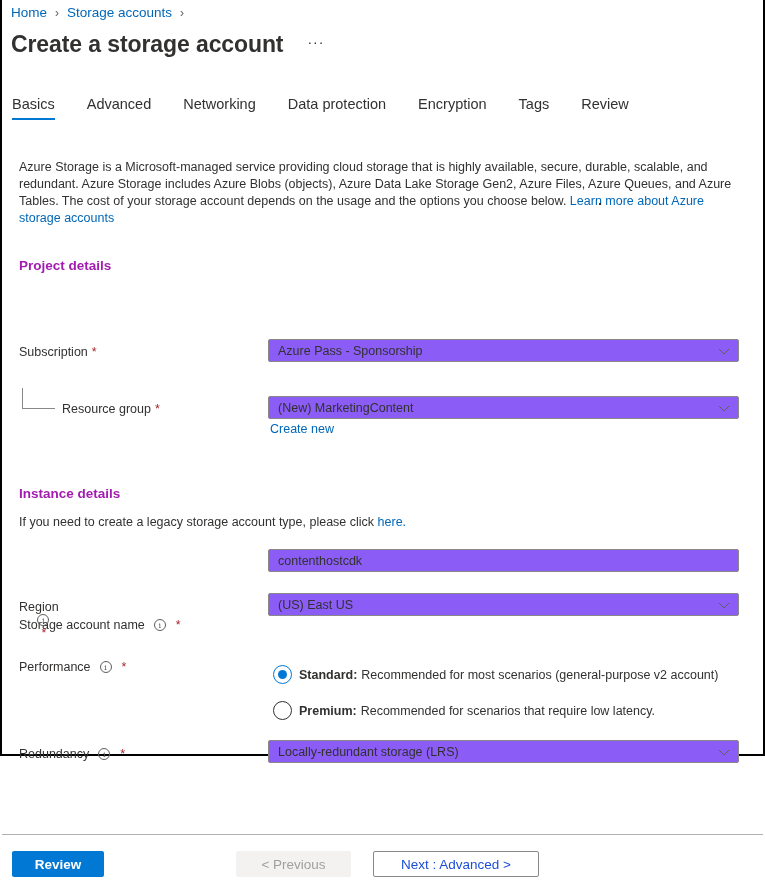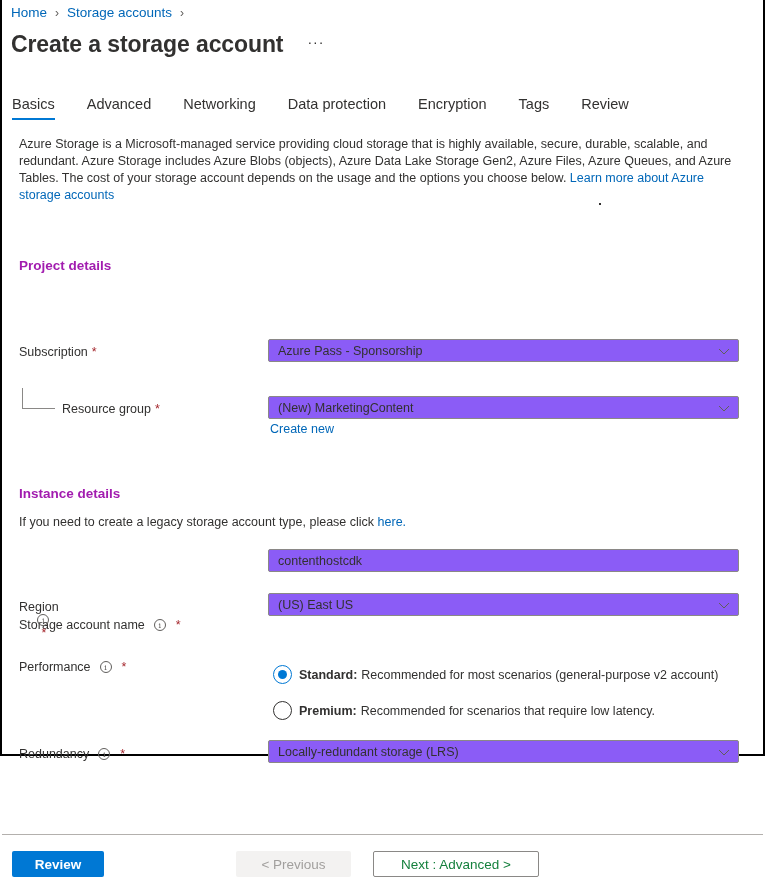--- a/index.html
+++ b/index.html
@@ -8,40 +8,40 @@
   .frame { position: absolute; left: 0; top: 0; width: 765px; height: 756px; border: 2px solid #000; border-top: none; background: #fff; padding-left: 45px; }
   .link { color: #0067b8; cursor: pointer; }
   .breadcrumb { position: absolute; left: 9px; top: 5px; font-size: 13.5px; display: flex; align-items: center; }
   .breadcrumb .sep { color: #605e5c; margin: 0 8px; font-size: 12px; }
   .title-row { position: absolute; left: 9px; top: 31px; display: flex; align-items: center; }
   .page-title { font-size: 23px; font-weight: 600; color: #323130; letter-spacing: -0.1px; }
   .more { margin-left: 24px; font-size: 14px; color: #323130; letter-spacing: 1px; position: relative; top: -3px; }
   .tabs { position: absolute; left: 10px; top: 96px; display: flex; }
   .tab { font-size: 14.5px; color: #323130; margin-right: 32px; padding-bottom: 8px; position: relative; cursor: pointer; }
   .tab.active::after { content: ""; position: absolute; left: 0; right: 0; bottom: 0; height: 2px; background: #0078d4; }
-  .intro { position: absolute; left: 17px; top: 136px; width: 722px; line-height: 17px; font-size: 12.5px; }
+  .intro { position: absolute; left: 17px; top: 159px; width: 722px; line-height: 17px; font-size: 12.5px; }
   .section-title { position: absolute; left: 17px; font-size: 13.5px; font-weight: 600; color: #a21caf; }
   .desc { position: absolute; left: 17px; width: 725px; line-height: 17px; font-size: 12.5px; }
   .label { position: absolute; left: 17px; font-size: 12.5px; display: flex; align-items: center; }
   .req { color: #a4262c; margin-left: 4px; }
   .info { display: inline-flex; width: 12px; height: 12px; border: 1px solid #605e5c; border-radius: 50%; font-size: 8px; align-items: center; justify-content: center; color: #605e5c; margin-left: 9px; font-family: "DejaVu Serif", serif; }
   .info + .req { margin-left: 10px; }
   .field { position: absolute; left: 266px; width: 471px; height: 23px; border: 1px solid #8a8886; border-radius: 2px; background: #8b5cf6; display: flex; align-items: center; padding-left: 9px; font-size: 12.5px; color: #323130; cursor: pointer; }
   .field .chev { position: absolute; right: 8px; top: 5px; width: 12px; height: 12px; }
   .tree { position: absolute; left: 20px; top: 388px; width: 33px; height: 21px; border-left: 1px solid #8a8886; border-bottom: 1px solid #8a8886; }
   .radio-row { position: absolute; left: 271px; display: flex; align-items: center; font-size: 12.5px; cursor: pointer; }
   .radio { width: 19px; height: 19px; border-radius: 50%; border: 1px solid #323130; margin-right: 7px; position: relative; background: #fff; }
   .radio.checked { border-color: #0078d4; }
   .radio.checked::after { content: ""; position: absolute; left: 4px; top: 4px; width: 9px; height: 9px; border-radius: 50%; background: #0078d4; }
   .radio-row b { font-weight: 700; margin-right: 4px; }
   .divider { position: absolute; left: 0; right: 0; top: 834px; height: 1px; background: #b3b0ad; }
   .btn { position: absolute; top: 851px; height: 26px; display: flex; align-items: center; justify-content: center; font-size: 13.5px; border-radius: 2px; cursor: pointer; }
   .btn-review { left: 10px; width: 92px; background: #0078d4; color: #fff; font-weight: 700; }
   .btn-prev { left: 234px; width: 115px; background: #f3f2f1; color: #a19f9d; }
-  .btn-next { left: 371px; width: 166px; border: 1px solid #8a8886; background: #fff; color: #15803d; }
+  .btn-next { left: 371px; width: 166px; border: 1px solid #8a8886; background: #fff; color: #1d4ed8; }
   .dot { position: absolute; left: 597px; top: 203px; width: 2px; height: 2px; background: #323130; }
 </style>
 </head>
 <body>
 
 <div class="frame">
 
   <div class="breadcrumb">
     <span class="link">Home</span>
     <span class="sep">›</span>

